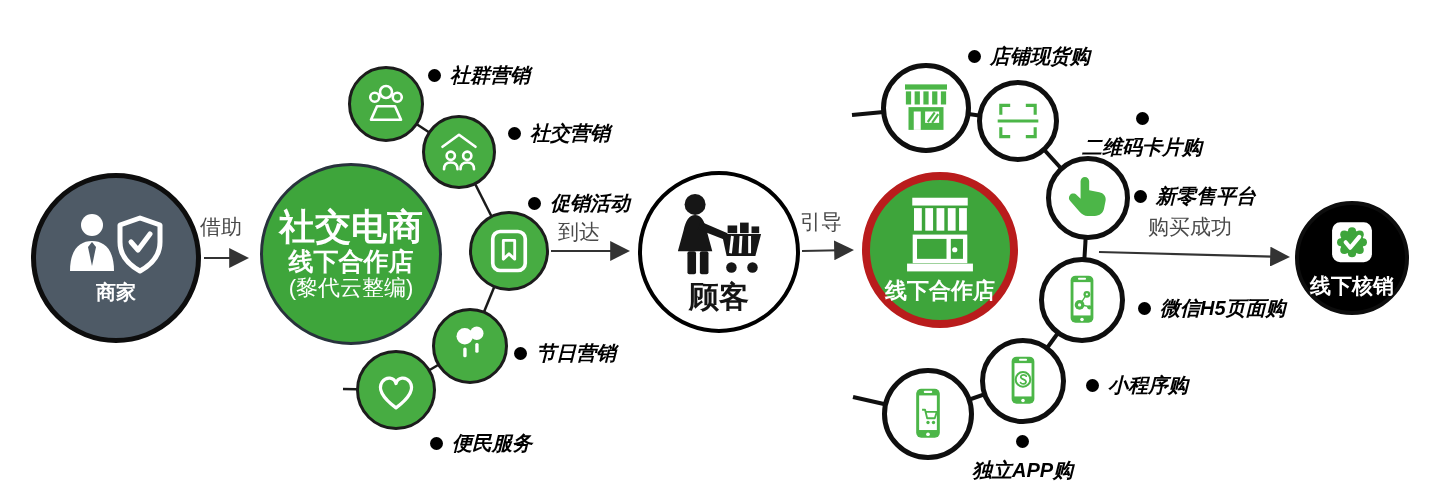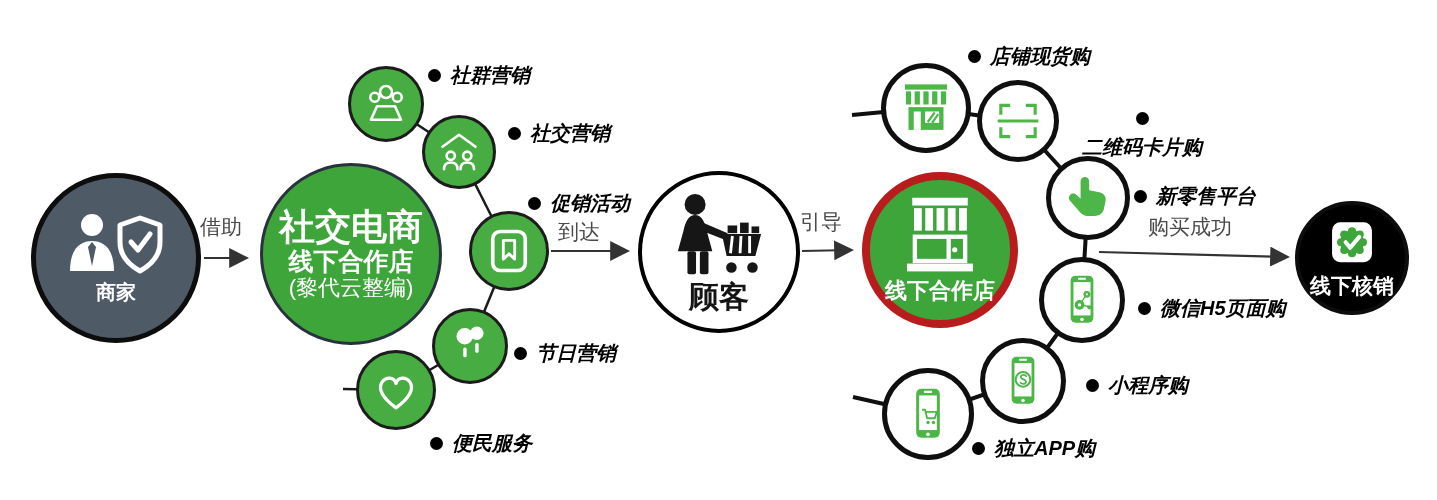--- a/index.html
+++ b/index.html
@@ -292,21 +292,21 @@
     <span>新零售平台</span>
   </div>
   <div class="blabel" style="left:1138px;top:295px;">
     <span class="dot"></span>
     <span>微信H5页面购</span>
   </div>
   <div class="blabel" style="left:1086px;top:372px;">
     <span class="dot"></span>
     <span>小程序购</span>
   </div>
-  <div class="blabel" style="left:972px;top:435px;">
+  <div class="blabel" style="left:972px;top:435px;flex-direction:column;">
     <span class="dot"></span>
     <span>独立APP购</span>
   </div>
 
   <div class="alabel" style="left:200px;top:216px;width:52px;">借助</div>
   <div class="alabel" style="left:558px;top:221px;width:60px;">到达</div>
   <div class="alabel" style="left:800px;top:211px;width:56px;">引导</div>
   <div class="alabel" style="left:1148px;top:216px;width:104px;">购买成功</div>
 
 </div>

